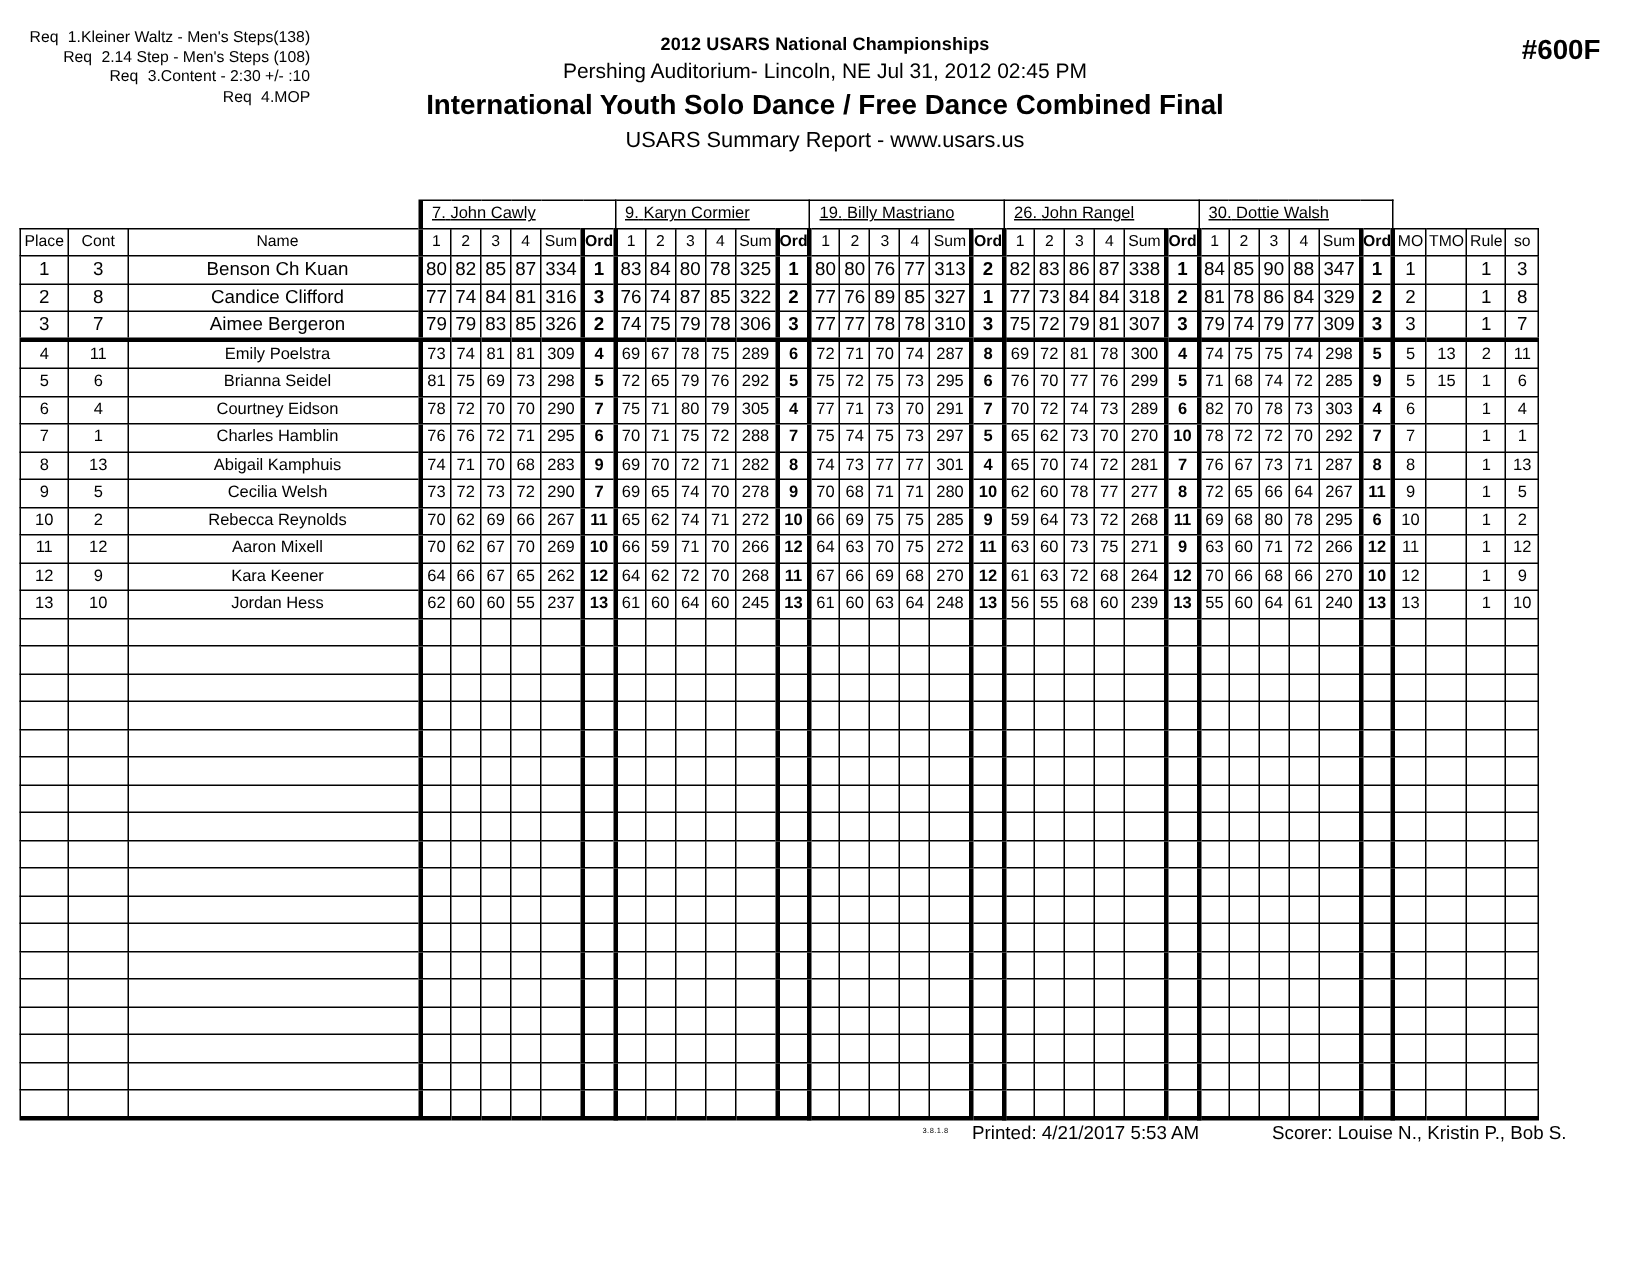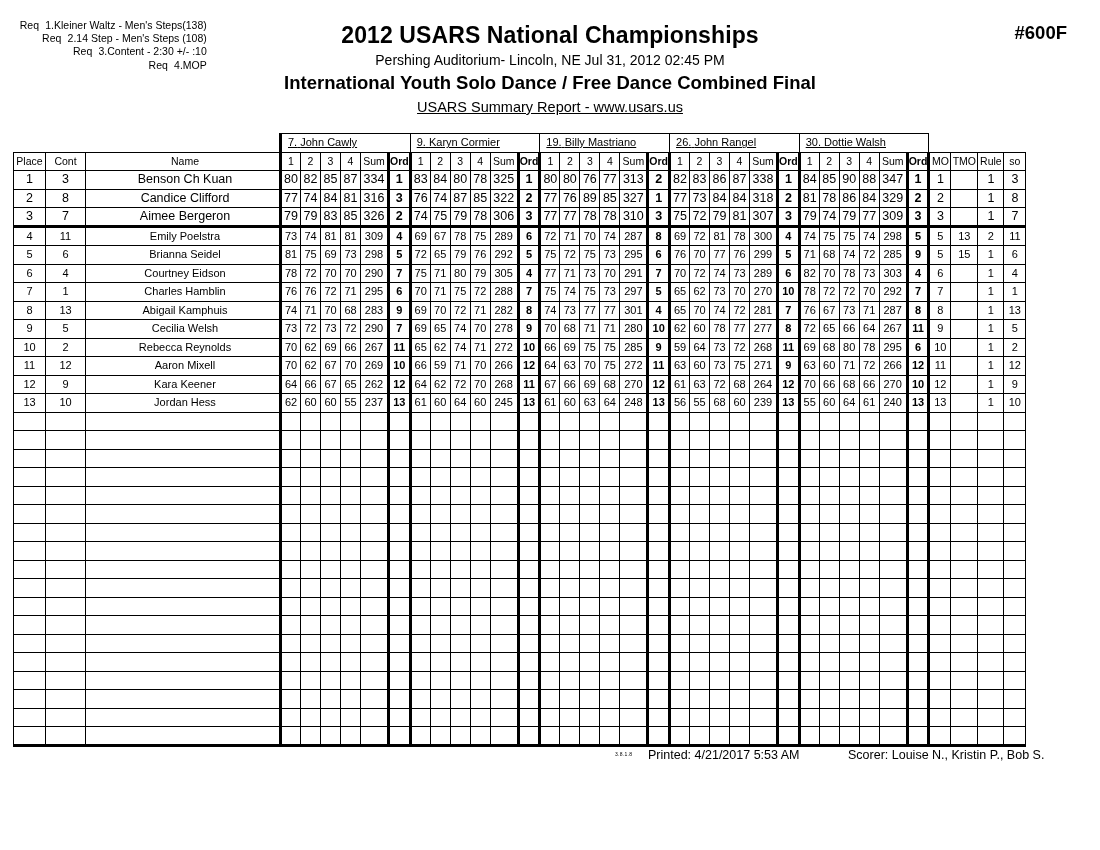--- a/index.html
+++ b/index.html
@@ -22,24 +22,24 @@
   }
   .req-line { display: block; }
   .req-lbl { display: inline-block; width: 25px; }
   .req-num { display: inline-block; width: 15px; }
 
   
   .titles {
     position: absolute; left: 0; top: 22px; width: 1100px;
     text-align: center;
   }
-  .t-main   { font-size: 23px; font-weight: bold; letter-spacing: .1px; }
+  .t-main   { font-size: 12px; font-weight: bold; letter-spacing: .1px; }
   .t-venue  { font-size: 14px; margin-top: 3px; }
   .t-event  { font-size: 18.5px; font-weight: bold; margin-top: 4px; }
-  .t-report { font-size: 14.5px; margin-top: 5px; text-decoration: underline; }
+  .t-report { font-size: 14.5px; margin-top: 5px; }
 
   .eventnum {
     position: absolute; right: 33px; top: 22px;
     font-size: 18.5px; font-weight: bold;
   }
 
   
   #sheet {
     position: absolute; left: 13px; top: 133px;
     border-collapse: collapse;

